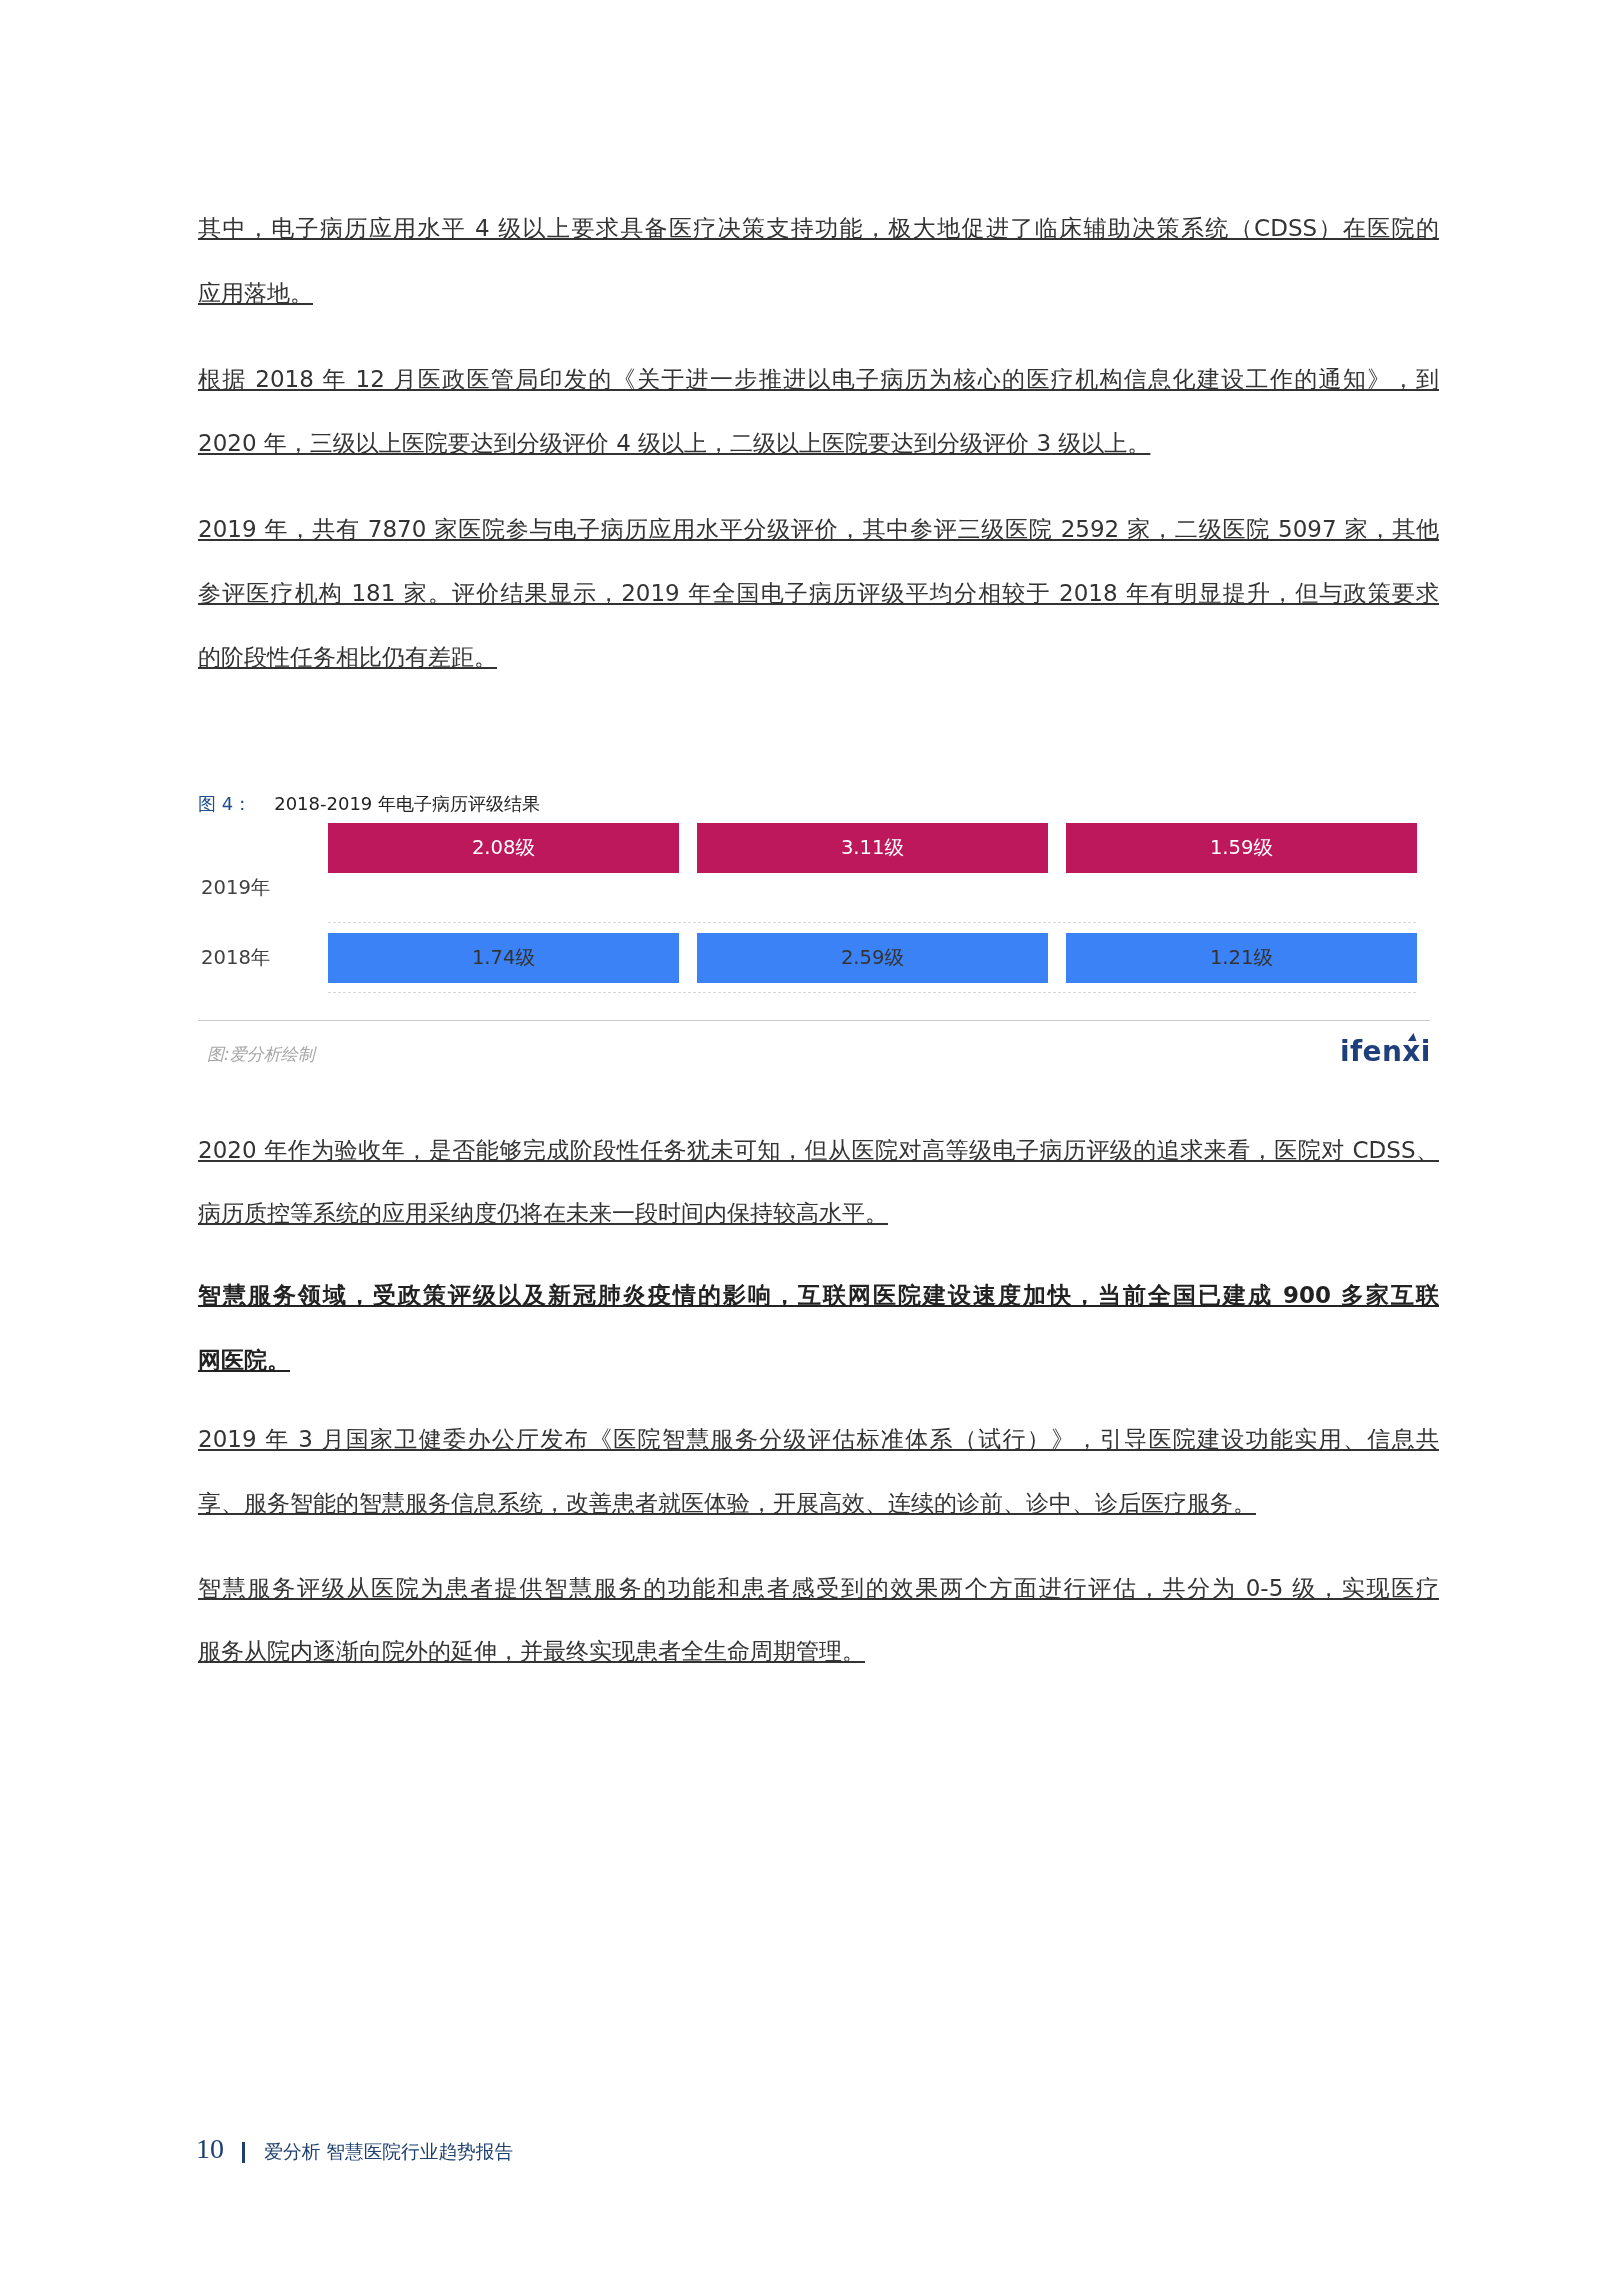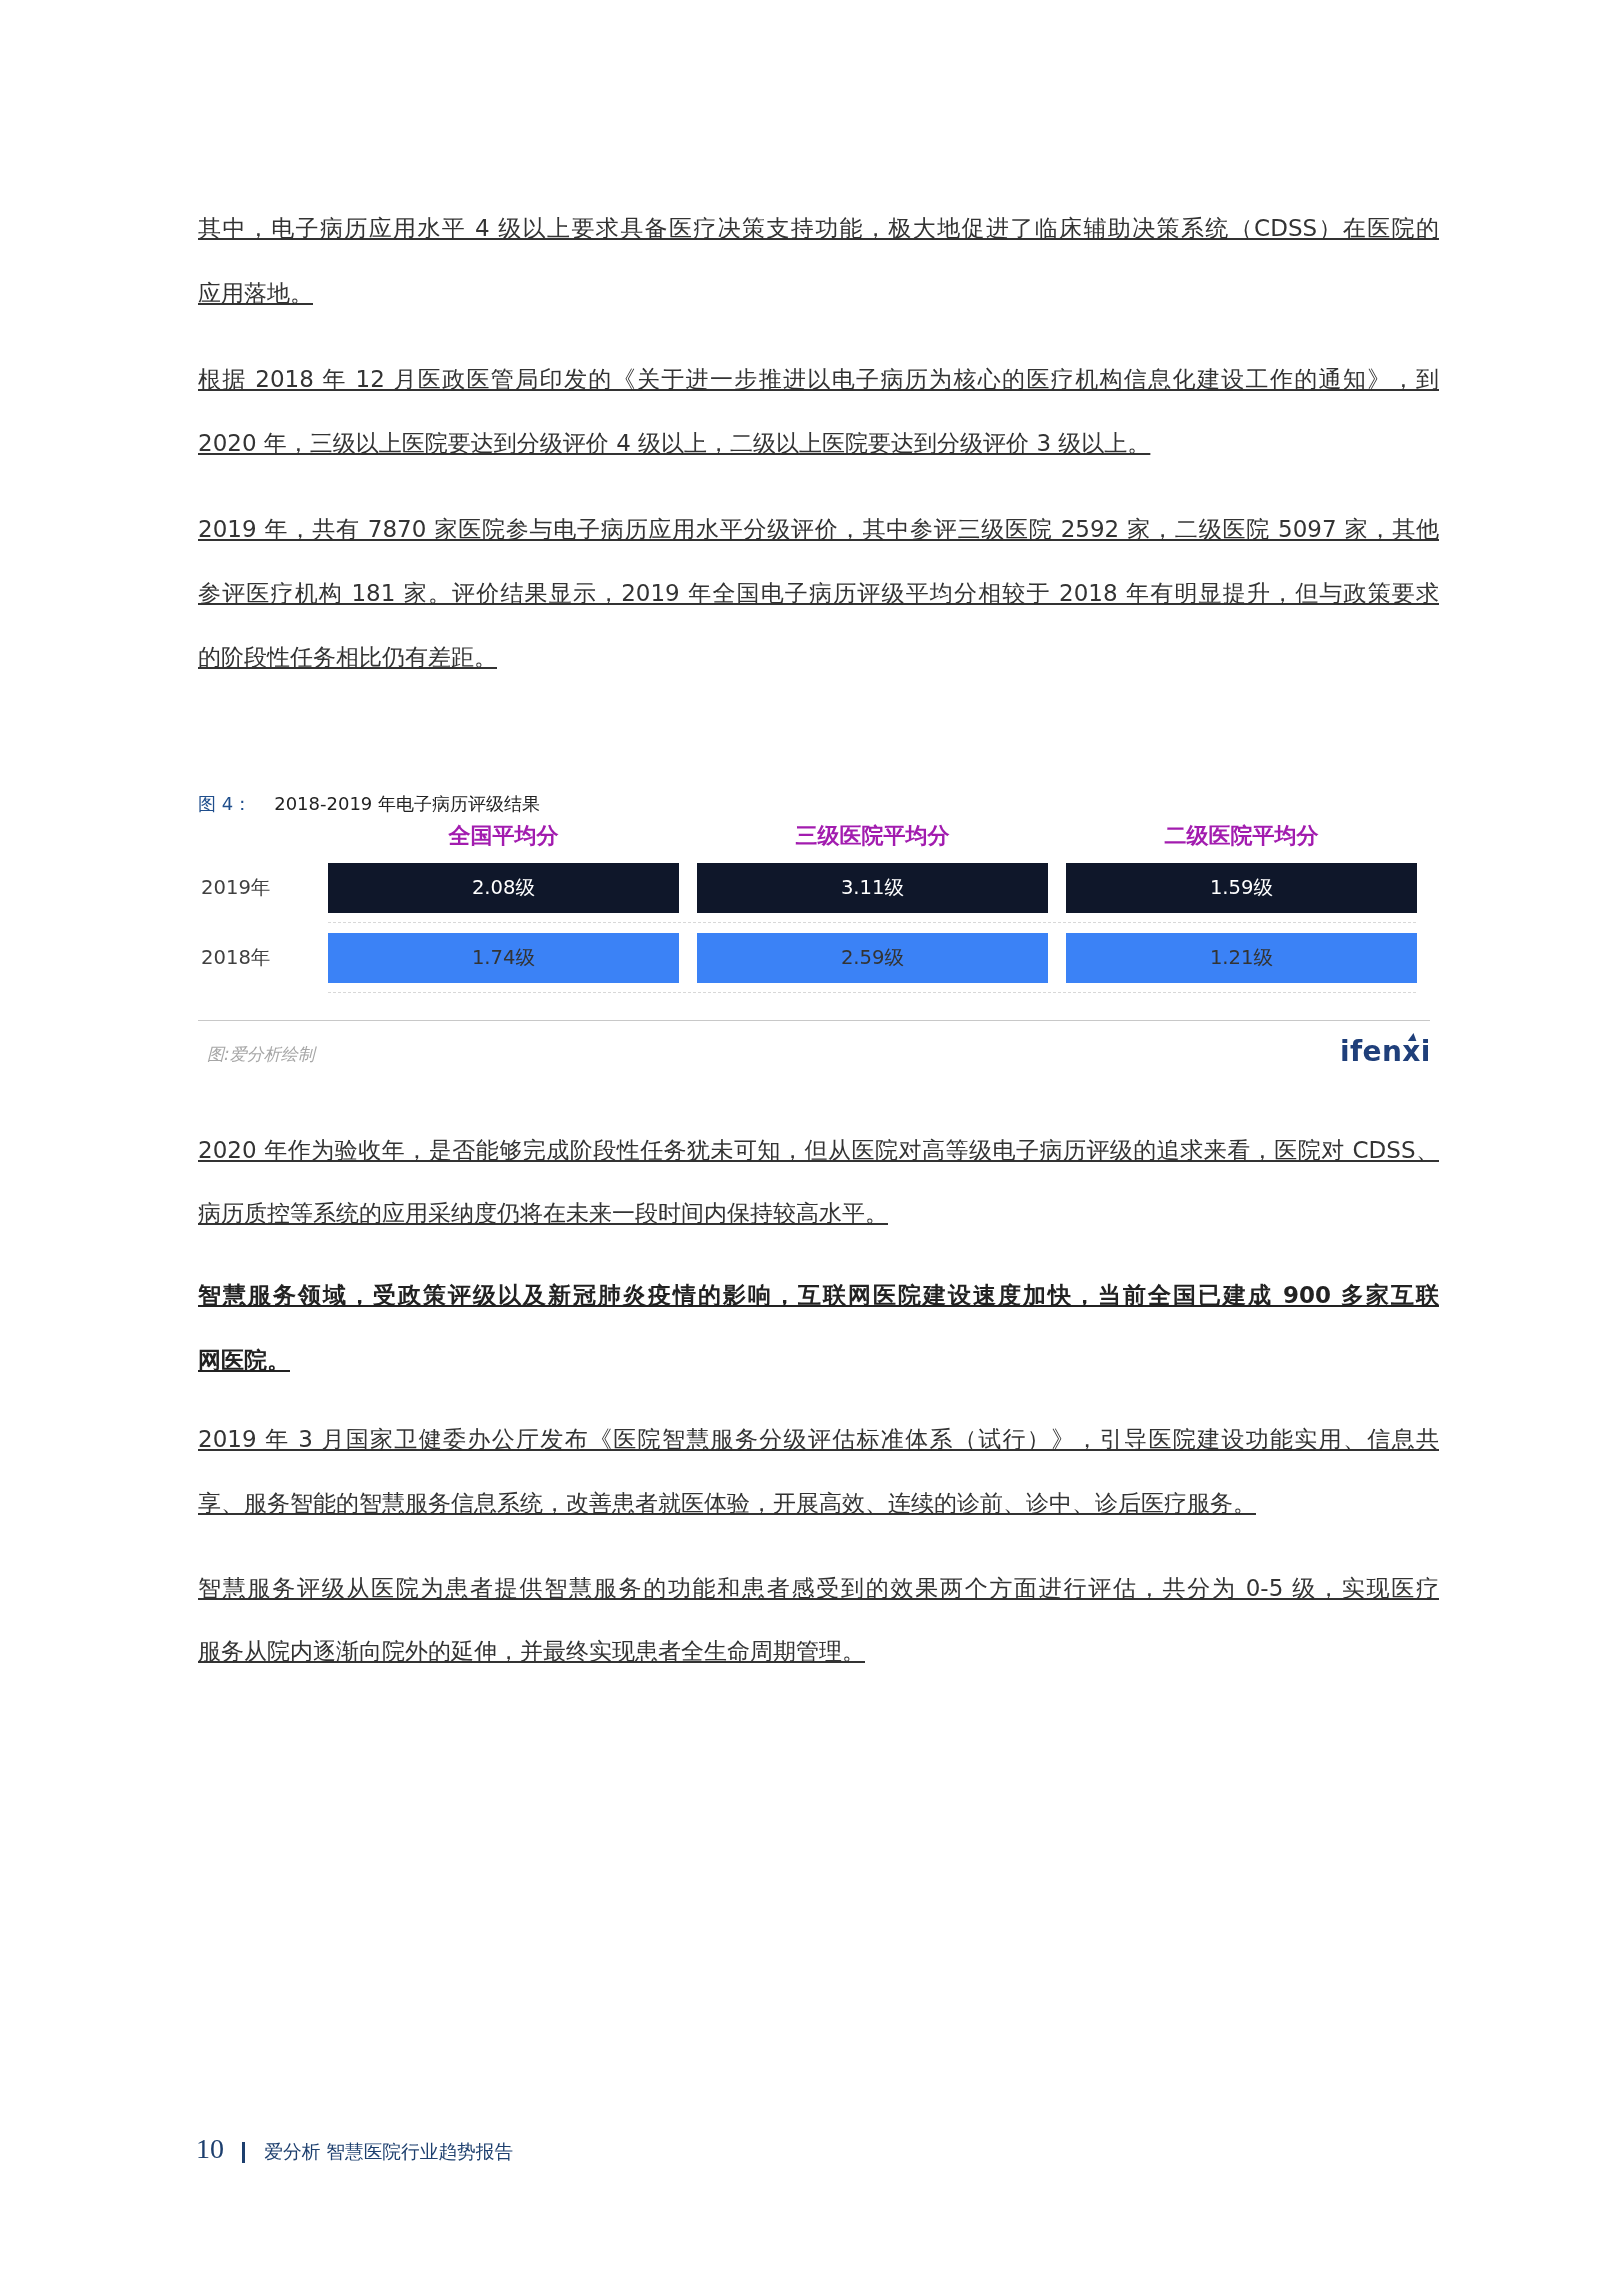--- a/index.html
+++ b/index.html
@@ -11,21 +11,21 @@
   .line.bold { font-weight: bold; color: #222222; }
   .fig-title { position: absolute; left: 198px; top: 752px; height: 39px; line-height: 39px;
                font-size: 18px; white-space: nowrap; color: #222; margin-top: 32px; }
   .fig-title .fig-no { color: #1f4e8c; margin-right: 23px; }
   .col-head { position: absolute; top: 818px; height: 36px; line-height: 36px; width: 351px;
               text-align: center; font-size: 22px; color: #a21caf; font-weight: bold; }
   .row-label { position: absolute; left: 201px; width: 98px; height: 36px; line-height: 36px;
                font-size: 19.6px; color: #404040; }
   .cell { position: absolute; width: 351px; height: 50px; line-height: 50px;
           text-align: center; font-size: 19.6px; }
-  .cell.y2019 { background: #0f172a; color: #ffffff; top: 863px; }
+  .cell.y2019 { background: #be185d; color: #ffffff; top: 823px; }
   .cell.y2018 { background: #3b82f6; color: #333333; top: 933px; }
   .dots { position: absolute; left: 328px; width: 1088px; height: 0; border-top: 1.8px dashed #d8d8d8; }
   .rule { position: absolute; left: 198px; width: 1232px; top: 1020px; height: 0; border-top: 1.8px solid #c8c8c8; }
   .source { position: absolute; left: 207px; top: 1043px; font-size: 17px; line-height: 23px; color: #a6a6a6; font-style: italic; }
   .logo { position: absolute; left: 1340px; top: 1034px; font-size: 28px; font-weight: bold;
           color: #1f3f7a; letter-spacing: 0.4px; line-height: 36px; }
   .logo-arrow { position: absolute; left: 1410px; top: 1034px; width: 0; height: 0;
                 border-left: 7.1px solid #1f3f7a; border-top: 5.3px solid transparent; border-bottom: 5.3px solid transparent;
                 transform: rotate(35deg); }
   .footer { position: absolute; top: 2135px; left: 196px; height: 28.5px; line-height: 28.5px;

